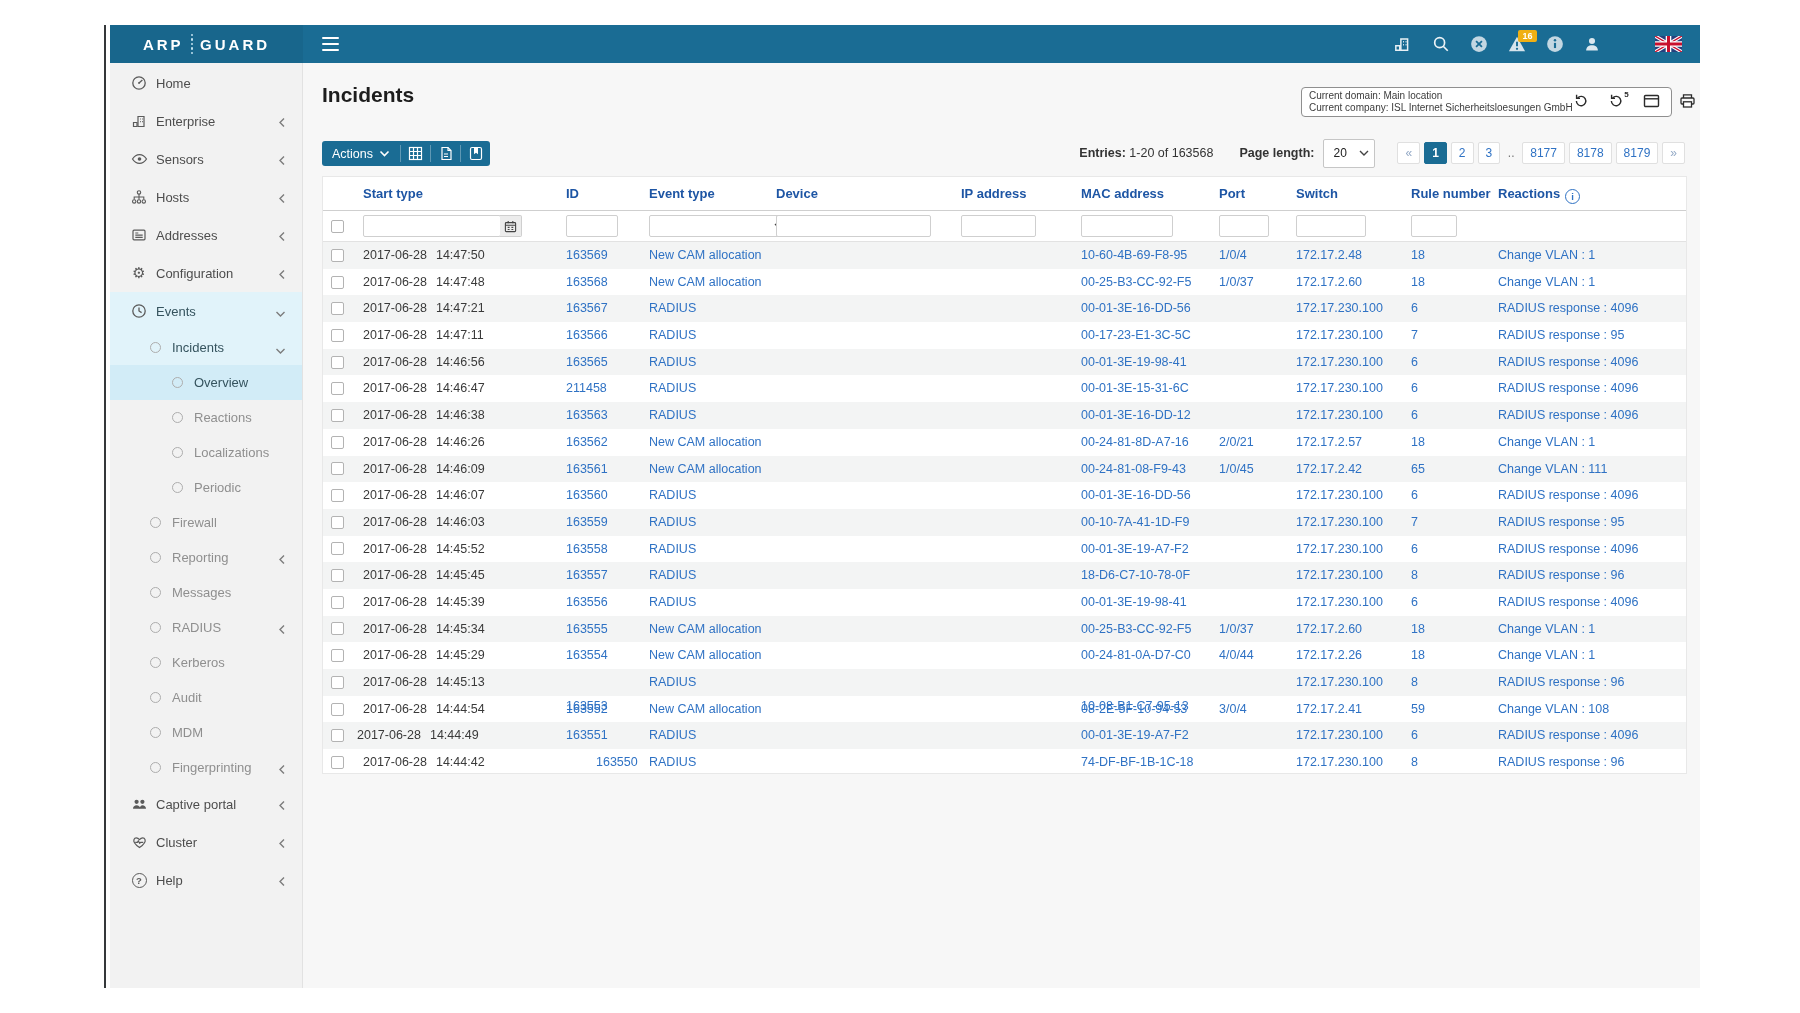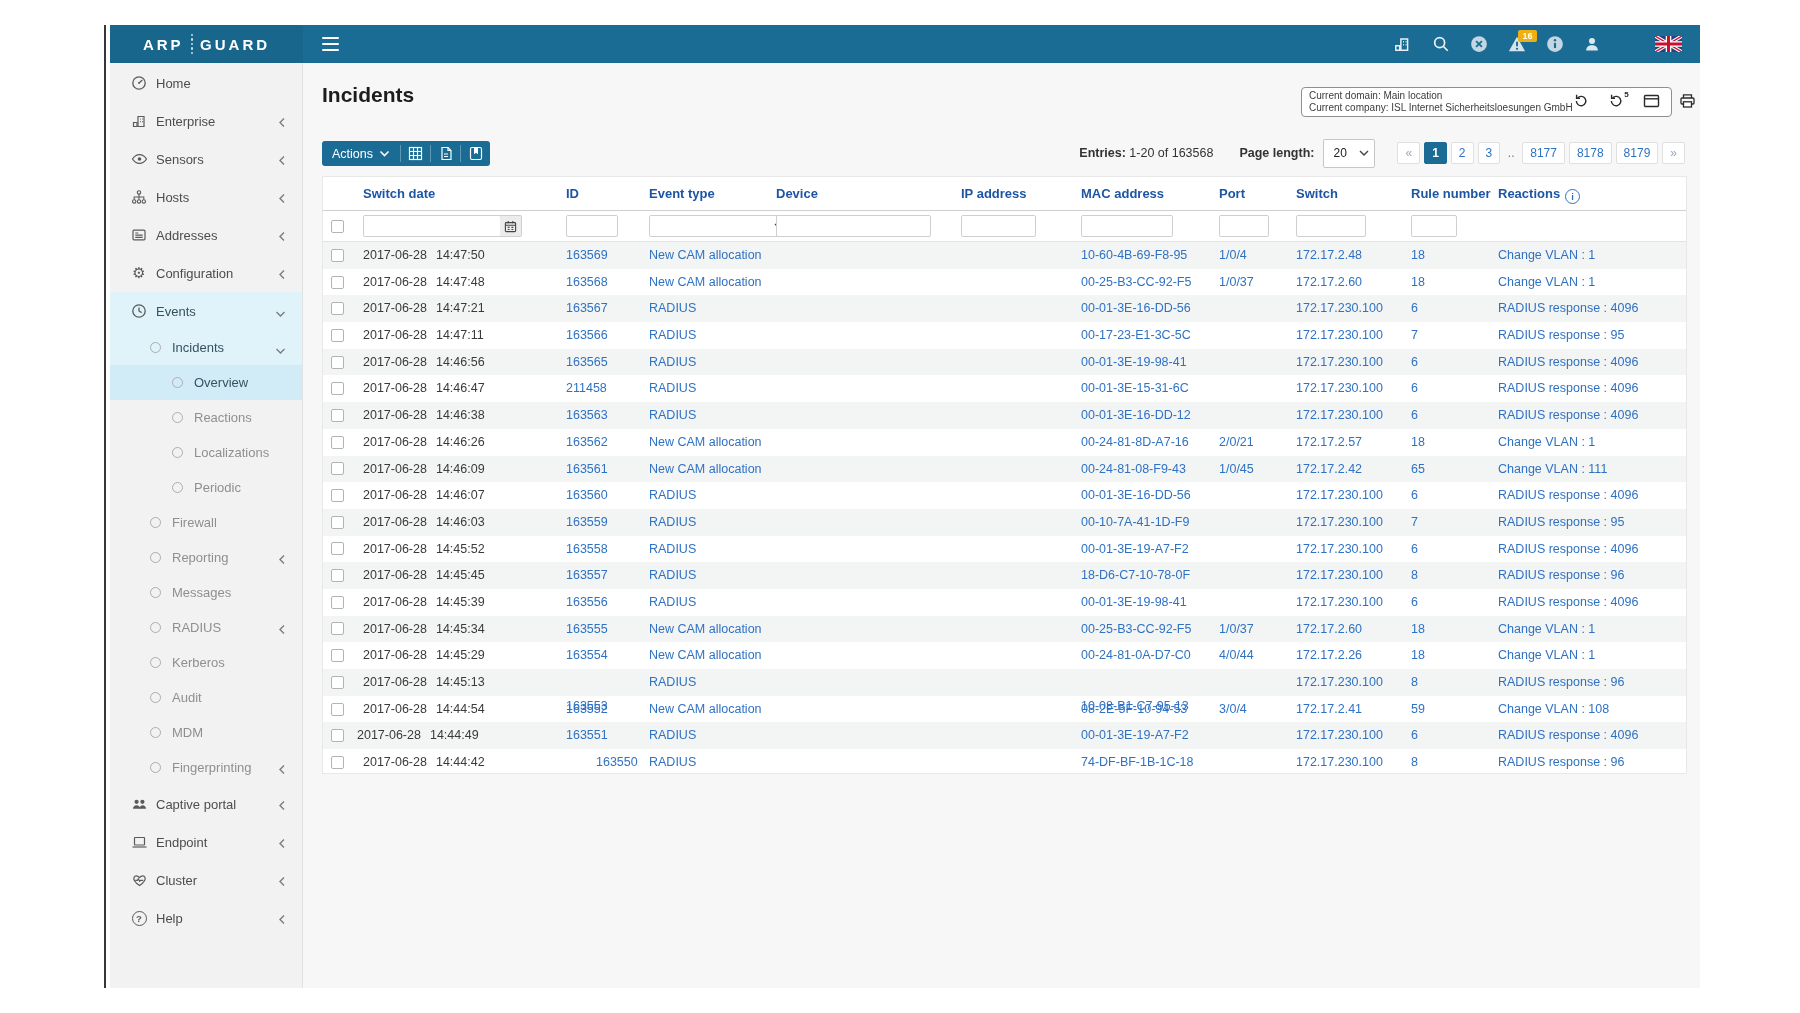--- a/index.html
+++ b/index.html
@@ -347,32 +347,20 @@
           </svg>
         </span>
         <span>Captive portal</span>
         <span class="chev"><svg width="8" height="11" viewBox="0 0 8 11">
             <polyline points="6,1.5 2,5.5 6,9.5" fill="none" stroke="currentColor" stroke-width="1.4"></polyline>
           </svg></span>
       </div>
       <div class="side-item lvl1">
         <span class="ic">
           <svg width="17" height="16" viewBox="0 0 17 16" fill="none" stroke="currentColor" stroke-width="1.2">
-            <rect x="3.5" y="3.5" width="10" height="7.5" rx="0.5"></rect>
-            <path d="M1.5 13 h14"></path>
-          </svg>
-        </span>
-        <span>Endpoint</span>
-        <span class="chev"><svg width="8" height="11" viewBox="0 0 8 11">
-            <polyline points="6,1.5 2,5.5 6,9.5" fill="none" stroke="currentColor" stroke-width="1.4"></polyline>
-          </svg></span>
-      </div>
-      <div class="side-item lvl1">
-        <span class="ic">
-          <svg width="17" height="16" viewBox="0 0 17 16" fill="none" stroke="currentColor" stroke-width="1.2">
             <path d="M8.5 13.5 C3.5 10 2.2 7.3 3 5.4 C3.8 3.5 6.4 3.2 8.5 5.6 C10.6 3.2 13.2 3.5 14 5.4 C14.8 7.3 13.5 10 8.5 13.5 Z"></path>
             <path d="M4.2 8.3 h2.2 l0.9-1.4 1.4 2.4 0.9-1 h2.7"></path>
           </svg>
         </span>
         <span>Cluster</span>
         <span class="chev"><svg width="8" height="11" viewBox="0 0 8 11">
             <polyline points="6,1.5 2,5.5 6,9.5" fill="none" stroke="currentColor" stroke-width="1.4"></polyline>
           </svg></span>
       </div>
       <div class="side-item lvl1">
@@ -472,21 +460,21 @@
           <button class="pg dots">..</button>
           <button class="pg">8177</button>
           <button class="pg">8178</button>
           <button class="pg">8179</button>
           <button class="pg arrow">»</button>
         </div>
     </div>
 
     <div class="table" id="table">
         <div class="thead">
-          <span class="th" style="left: 40px;">Switch date</span>
+          <span class="th" style="left: 40px;">Start type</span>
           <span class="th" style="left: 243px;">ID</span>
           <span class="th" style="left: 326px;">Event type</span>
           <span class="th" style="left: 453px;">Device</span>
           <span class="th" style="left: 638px;">IP address</span>
           <span class="th" style="left: 758px;">MAC address</span>
           <span class="th" style="left: 896px;">Port</span>
           <span class="th" style="left: 973px;">Switch</span>
           <span class="th" style="left: 1088px;">Rule number</span>
           <span class="th" style="left: 1175px;">Reactions<span class="info circle-glyph">i</span></span>
         </div>

